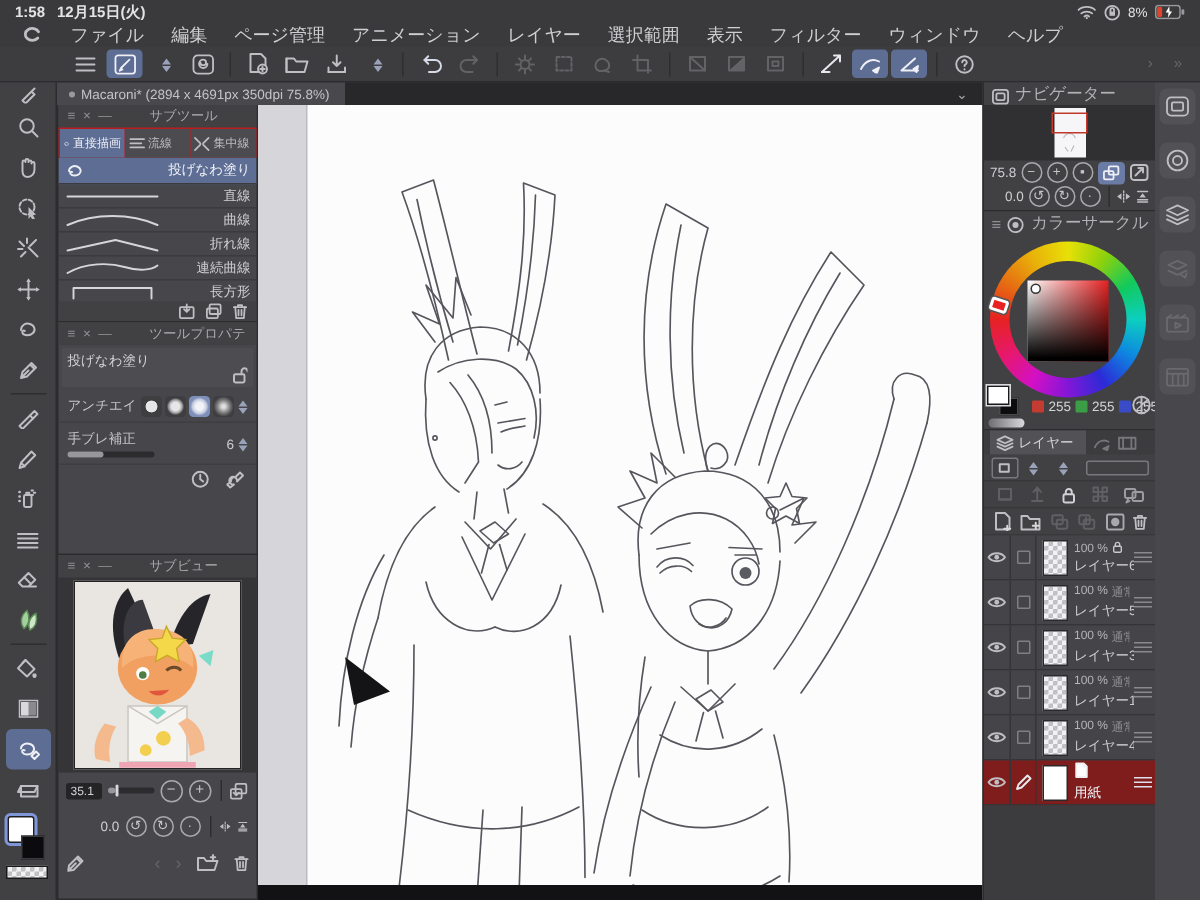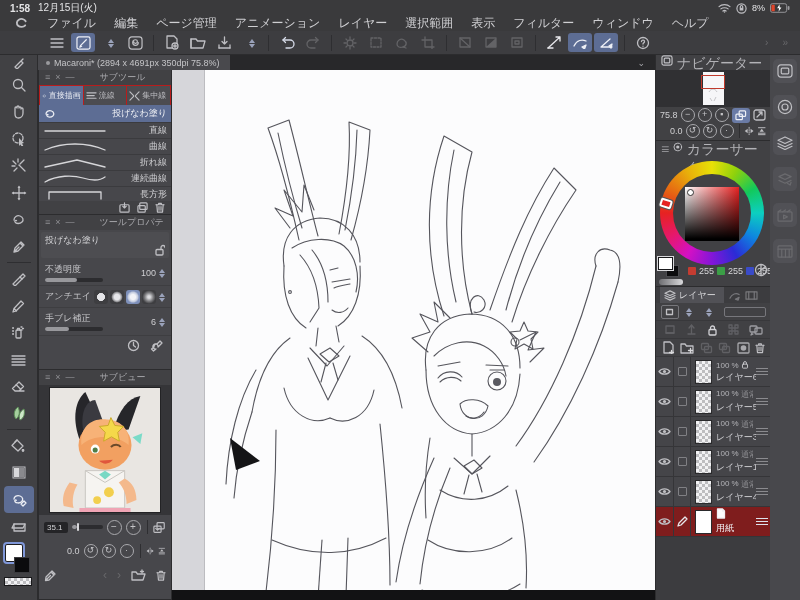--- a/index.html
+++ b/index.html
@@ -1,21 +1,21 @@
 <!DOCTYPE html>
 <html><head>
 <meta charset="utf-8">
 <style>
   *{margin:0;padding:0;box-sizing:border-box;font-family:"Liberation Sans",sans-serif;-webkit-user-select:none}
   html,body{width:800px;height:600px;background:#3b3b3e;overflow:hidden}
   .app{position:relative;width:800px;height:600px;background:#3b3b3e;color:#c9c9cb}
   
   .statusbar{position:absolute;left:0;top:0;width:800px;height:16px;background:#3a3a3c;display:flex;align-items:center;padding:0 10px;font-size:10px;color:#e4e4e6}
   .statusbar .time{font-weight:bold;margin-right:8px}
-  .statusbar .date{font-weight:normal}
+  .statusbar .date{font-weight:bold}
   .statusbar .sp{flex:1}
   .statusbar .ric{display:flex;align-items:center;gap:5px;font-size:9px}
   .menubar{position:absolute;left:0;top:16px;width:800px;height:15px;background:#3a3a3c;display:flex;align-items:center;gap:18px;padding:0 14px;font-size:12px;color:#cfcfd2}
   .menubar .logo{width:15px;height:13px}
   .menubar span.mi{cursor:default}
   .toolbar{position:absolute;left:0;top:31px;width:800px;height:24px;background:#3d3d40;display:flex;align-items:center;padding:0 4px 0 44px;border-bottom:1px solid #2c2c2e}
   .tb{width:24px;height:19px;display:flex;align-items:center;justify-content:center;border-radius:3px;margin:0 1px}
   .tb.act{background:#5d6d94}
   .tb.dis svg{stroke:#636366}
   .tbsep{width:1px;height:16px;background:#2e2e31;margin:0 5px}
@@ -79,21 +79,21 @@
   .gry{color:#67676a}
   .num{font-size:9px;color:#cfcfd2}
   
   .canvas{position:absolute;left:172px;top:70px;width:483px;height:530px;background:#d6d6da;overflow:hidden}
   .paper{position:absolute;left:32px;top:0;width:451px;height:520px;background:#fcfcfd;border-left:1px solid #bcbcc0}
   .canvasbottom{position:absolute;left:0;bottom:0;width:483px;height:10px;background:#121214}
   
   .rightpanels{position:absolute;left:655px;top:55px;width:115px;height:545px;background:#414144;border-left:1px solid #2c2c2e}
   .rp{position:absolute;left:0;width:115px;border-bottom:1px solid #2c2c2e;background:#414144}
   .rp-nav{top:0;height:86px}
-  .rphead{height:15px;display:flex;align-items:flex-start;gap:4px;padding:0 5px;font-size:14px;color:#b2b2b6}
+  .rphead{height:15px;display:flex;align-items:flex-end;gap:4px;padding:0 5px;font-size:11px;color:#b2b2b6}
   .navprev{height:37px;background:#303033;position:relative}
   .navpage{position:absolute;left:47px;top:2px;width:21px;height:33px;background:#f6f6f8}
   .navview{position:absolute;left:-2px;top:3px;width:24px;height:14px;border:1.5px solid #c0392b}
   .navrow{height:16px;display:flex;align-items:center;gap:3px;padding:0 4px}
   .bluebtn{width:18px;height:15px;background:#6a7ba6;border-radius:3px;display:flex;align-items:center;justify-content:center}
   .rp-color{top:86px;height:146px}
   .ring{position:absolute;left:4px;top:20px;width:104px;height:104px;border-radius:50%;background:conic-gradient(from 0deg,#e8e007,#8fd10c,#12c95b,#0ccfc0,#0e86e0,#2b2bd6,#8316d8,#d310c4,#e6186c,#e62222,#e66c12,#e8b10a,#e8e007)}
   .ringhole{position:absolute;left:13px;top:13px;width:78px;height:78px;border-radius:50%;background:#414144}
   .svbox{position:absolute;left:29px;top:46px;width:54px;height:54px;background:linear-gradient(to bottom,rgba(0,0,0,0),#000 96%),linear-gradient(to right,#fff,#e62222)}
   .ringmark{position:absolute;left:4px;top:58px;width:12px;height:9px;border:2px solid #fff;border-radius:2px;background:#e62222;transform:rotate(18deg);box-shadow:0 0 0 1px #555}
@@ -525,33 +525,20 @@
         <span class="g">×</span>
         <span class="g">—</span>
         <span class="ttl">ツールプロパティ</span>
       </div>
       <div class="tptitle">
         <span>投げなわ塗り</span>
         <svg class="i" width="11" height="12" viewBox="0 0 11 12">
             <rect x="2" y="5.5" width="7" height="5.5" rx="1"></rect>
             <path d="M7 5.5 V3.5 a2 2 0 0 1 4 0"></path>
           </svg>
-      </div>
-      <div class="tprow" style="height:26px">
-        <div style="flex:1">
-          <div class="lab">不透明度</div>
-          <div class="slider" style="width:58px;margin-top:2px">
-              <i style="width:56%"></i>
-            </div>
-        </div>
-        <span class="num">100</span>
-        <span class="st">
-            <b></b>
-            <b class="d"></b>
-          </span>
       </div>
       <div class="tprow" style="height:22px">
         <span class="lab" style="max-width:52px">アンチエイリアス</span>
         <span class="aaopt a1"></span>
         <span class="aaopt a2"></span>
         <span class="aaopt a3 sel"></span>
         <span class="aaopt a4"></span>
         <span class="st">
             <b></b>
             <b class="d"></b>

